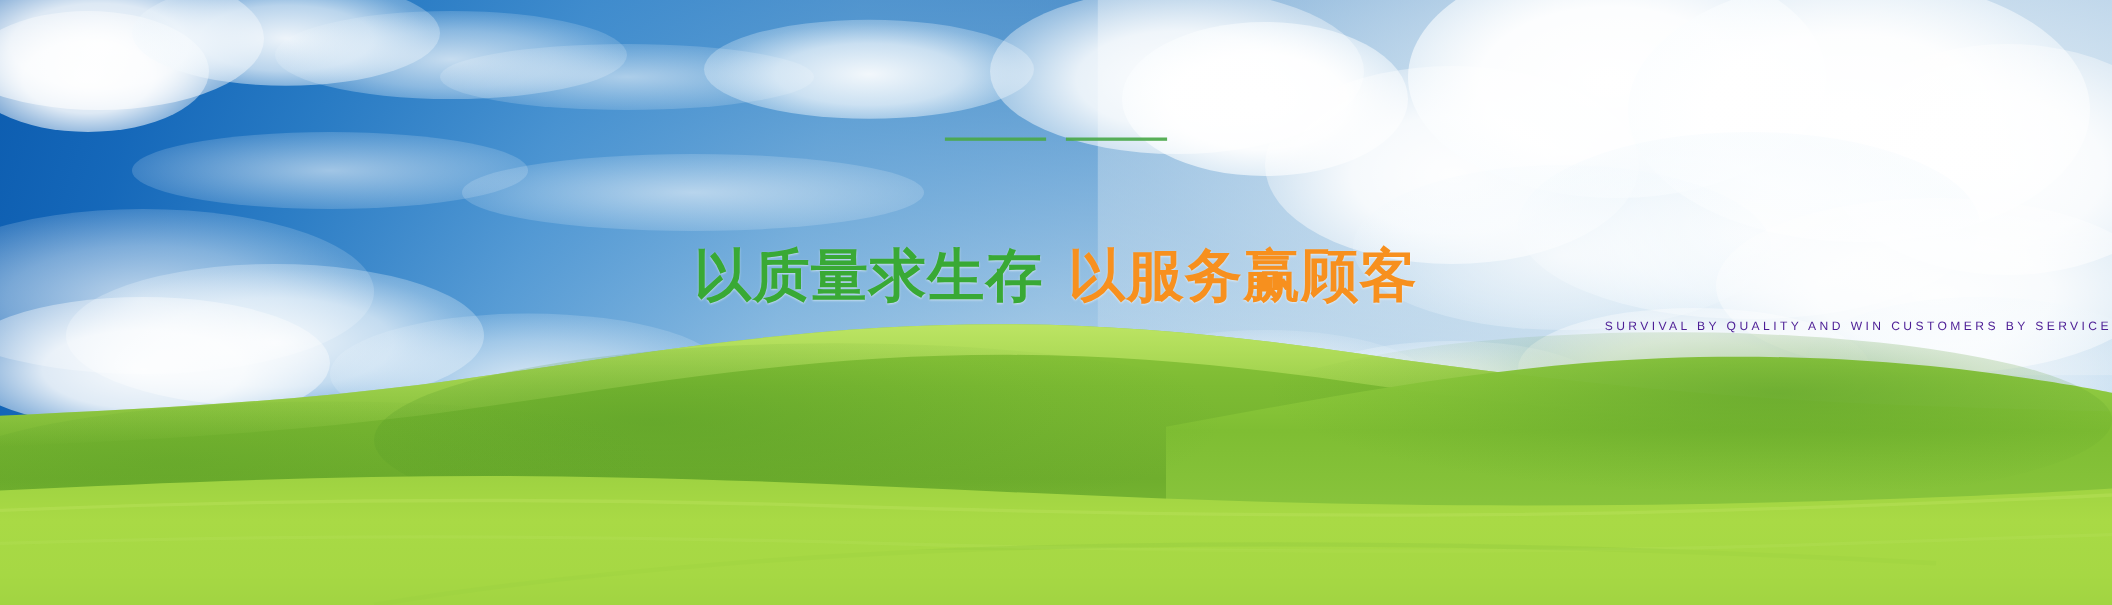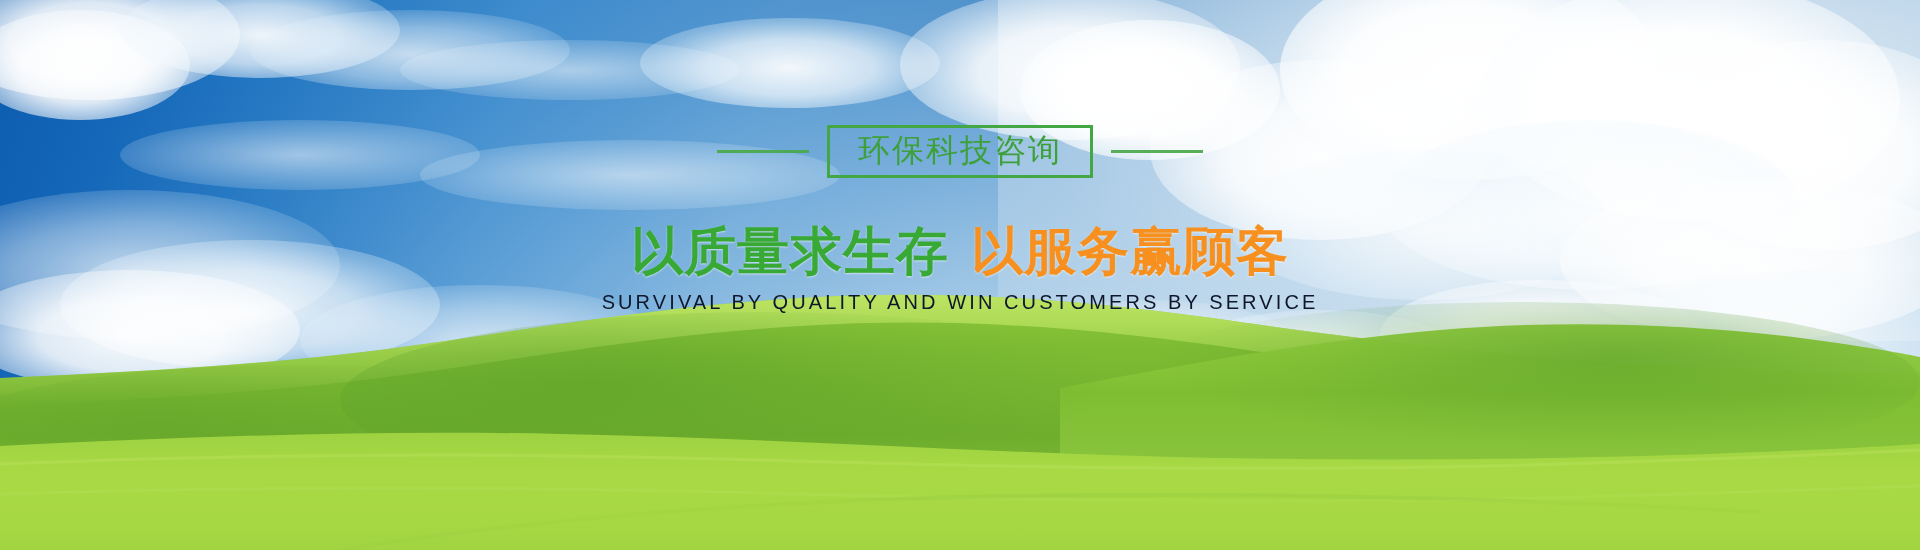--- a/index.html
+++ b/index.html
@@ -133,24 +133,24 @@
     text-shadow: 0 1px 2px rgba(255,255,255,0.55);
   }
   .slogan .part-green  { color: #39a935; }
   .slogan .part-orange { color: #f7901e; margin-left: 22px; }
 
   .subtitle {
     position: absolute;
     left: 0;
     top: 291px;
     width: 100%;
-    text-align: center;
+    text-align: right;
     font-family: "Liberation Sans", "DejaVu Sans", sans-serif;
-    font-size: 20px;
-    color: #0f172a;
+    font-size: 11px;
+    color: #4c1d95;
     letter-spacing: 3.1px;
     white-space: nowrap;
   }
 </style>
 </head>
 <body>
 
 <div class="banner">
 
   <div class="sky"></div>
@@ -248,23 +248,20 @@
       <path d="M340,300 C520,270 760,250 1020,246 C1280,242 1540,250 1760,262" fill="none" stroke="#8fc63d" stroke-opacity="0.30" stroke-width="4"></path>
 
       <rect x="0" y="250" width="1920" height="50" fill="#a9da45" opacity="0.45"></rect>
     </svg>
   </div>
 
   <div class="content">
 
     <div class="title-row">
       <span class="rule"></span>
-      <span class="title-box">
-        <span class="title-text">环保科技咨询</span>
-      </span>
       <span class="rule"></span>
     </div>
 
     <div class="slogan">
       <span class="part-green">以质量求生存</span><span class="part-orange">以服务赢顾客</span>
     </div>
 
     <div class="subtitle">SURVIVAL BY QUALITY AND WIN CUSTOMERS BY SERVICE</div>
 
   </div>

